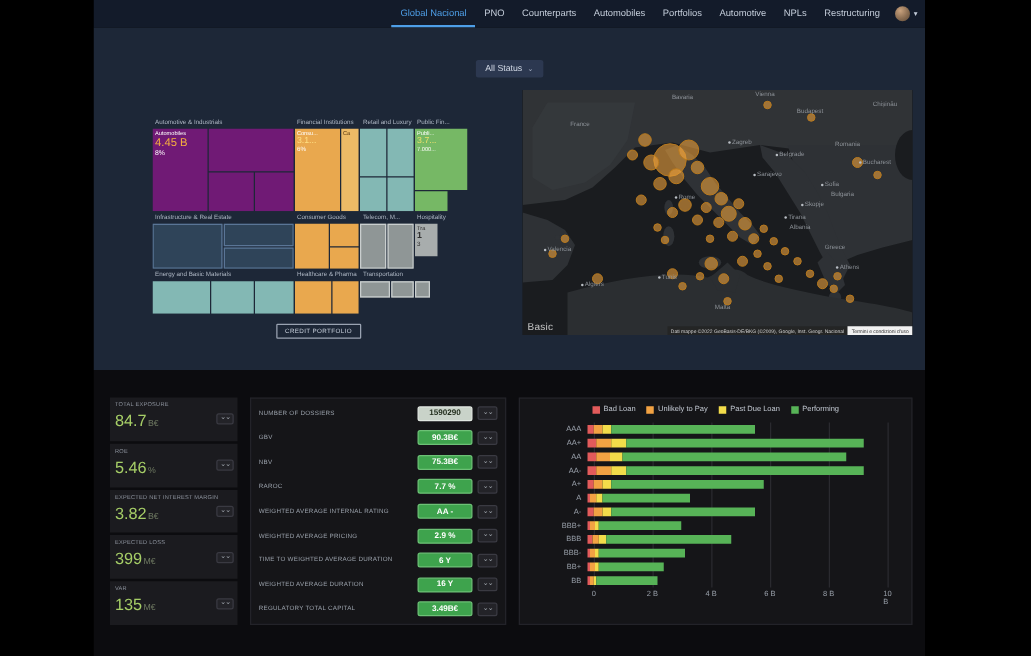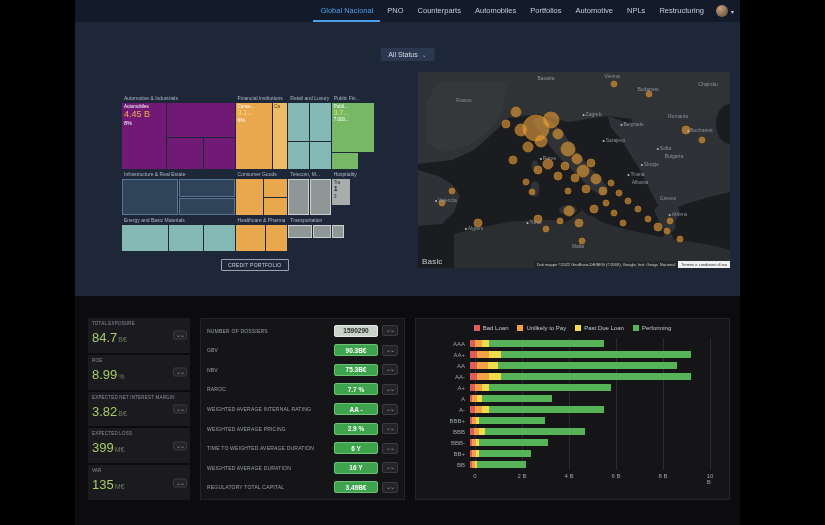--- a/index.html
+++ b/index.html
@@ -399,21 +399,21 @@
 
     <div class="lower">
       <div class="kpi-panel">
           <div class="kpi-card">
             <div class="kpi-label">TOTAL EXPOSURE</div>
             <div class="kpi-valrow"><span class="kpi-num">84.7</span><span class="kpi-unit">B€</span></div>
             <div class="exp">⌄⌄</div>
           </div>
           <div class="kpi-card">
             <div class="kpi-label">ROE</div>
-            <div class="kpi-valrow"><span class="kpi-num">8.99</span><span class="kpi-unit">%</span></div>
+            <div class="kpi-valrow"><span class="kpi-num">5.46</span><span class="kpi-unit">%</span></div>
             <div class="exp">⌄⌄</div>
           </div>
           <div class="kpi-card">
             <div class="kpi-label">EXPECTED NET INTEREST MARGIN</div>
             <div class="kpi-valrow"><span class="kpi-num">3.82</span><span class="kpi-unit">B€</span></div>
             <div class="exp">⌄⌄</div>
           </div>
           <div class="kpi-card">
             <div class="kpi-label">EXPECTED LOSS</div>
             <div class="kpi-valrow"><span class="kpi-num">399</span><span class="kpi-unit">M€</span></div>

